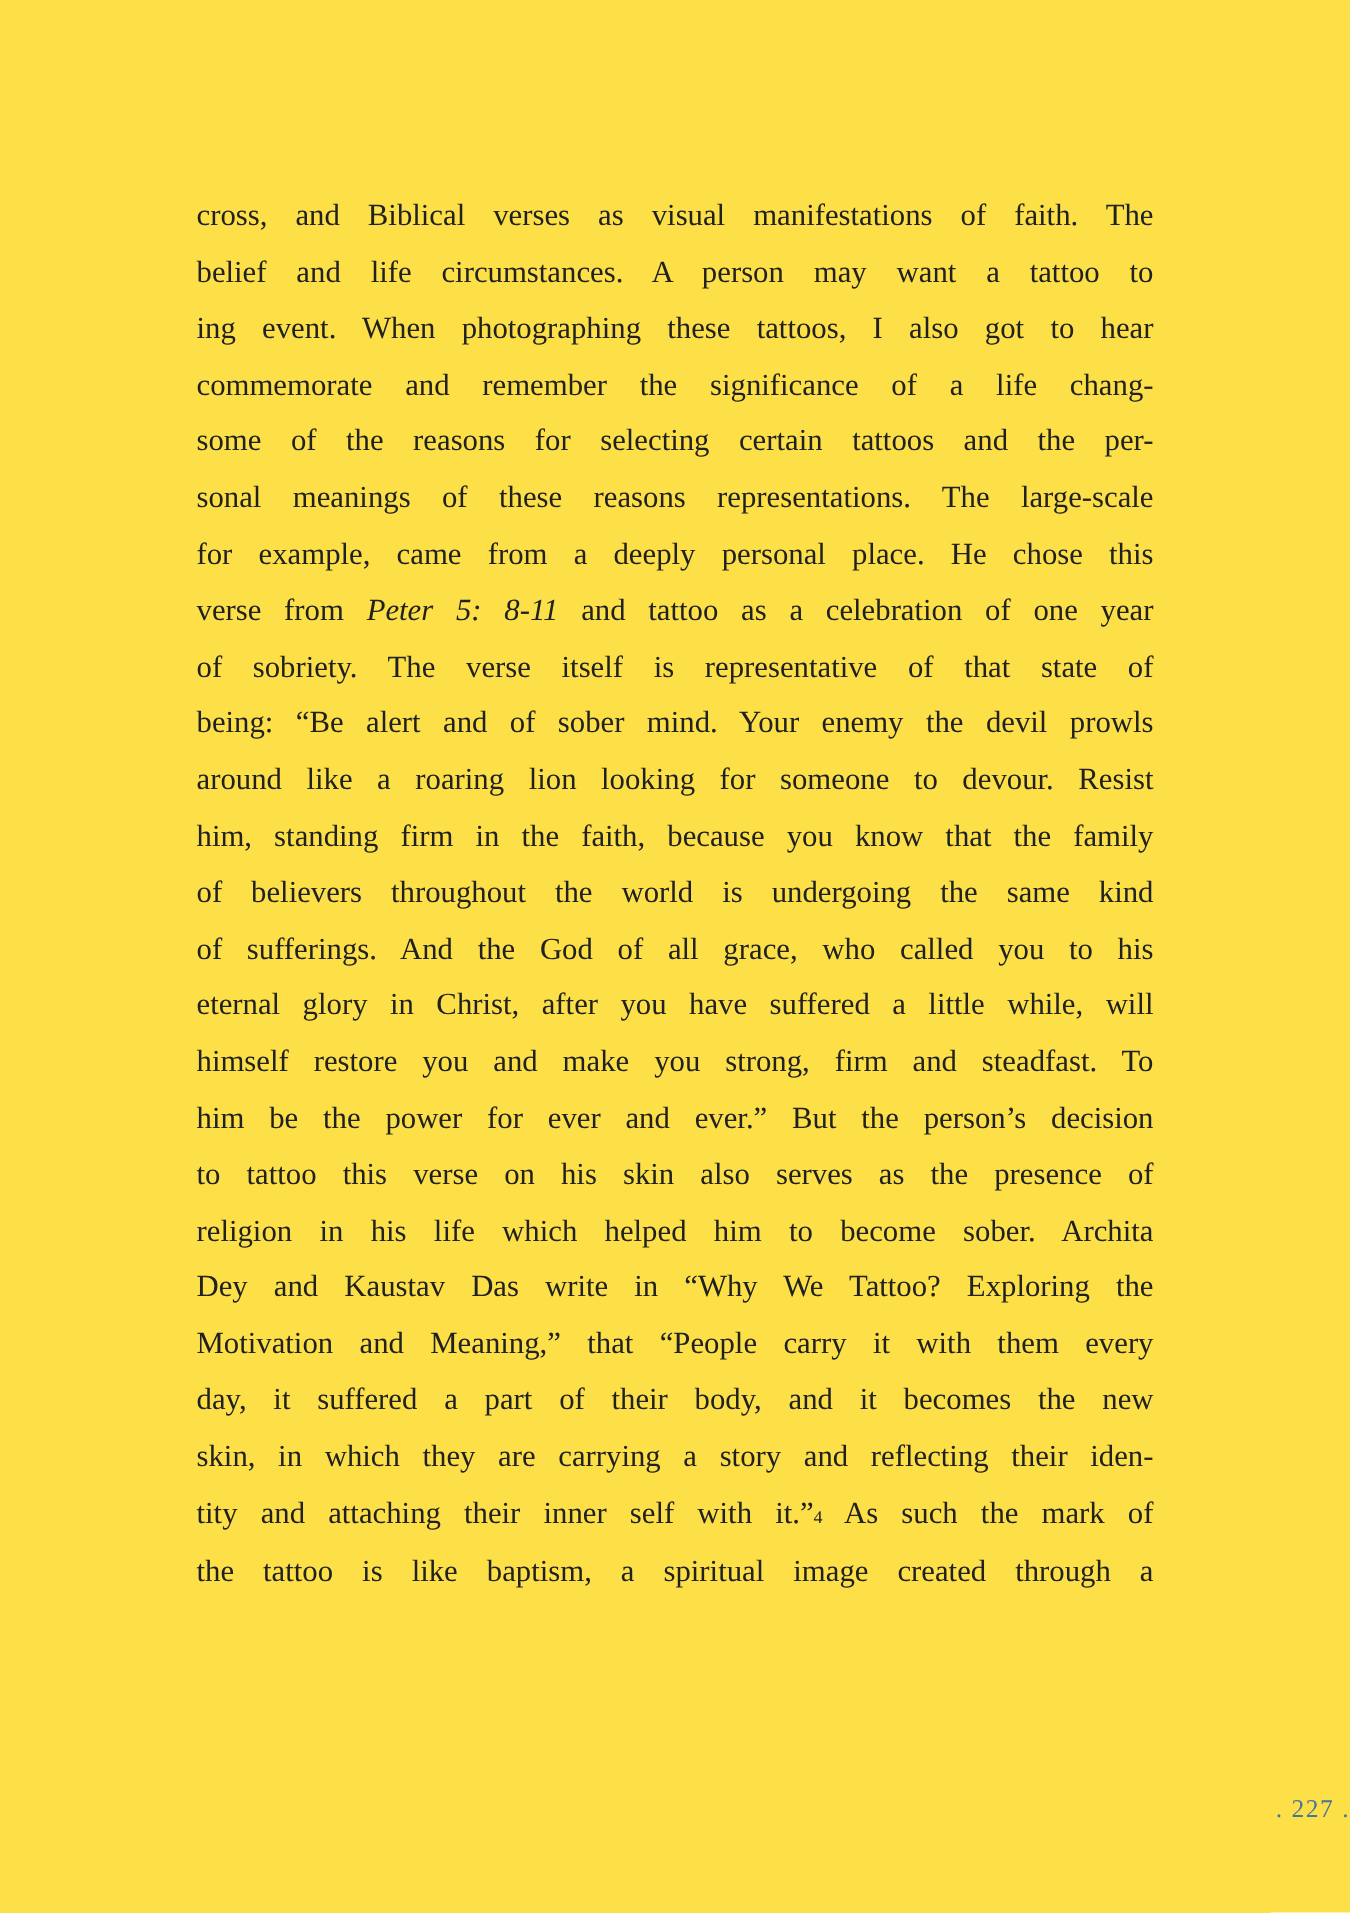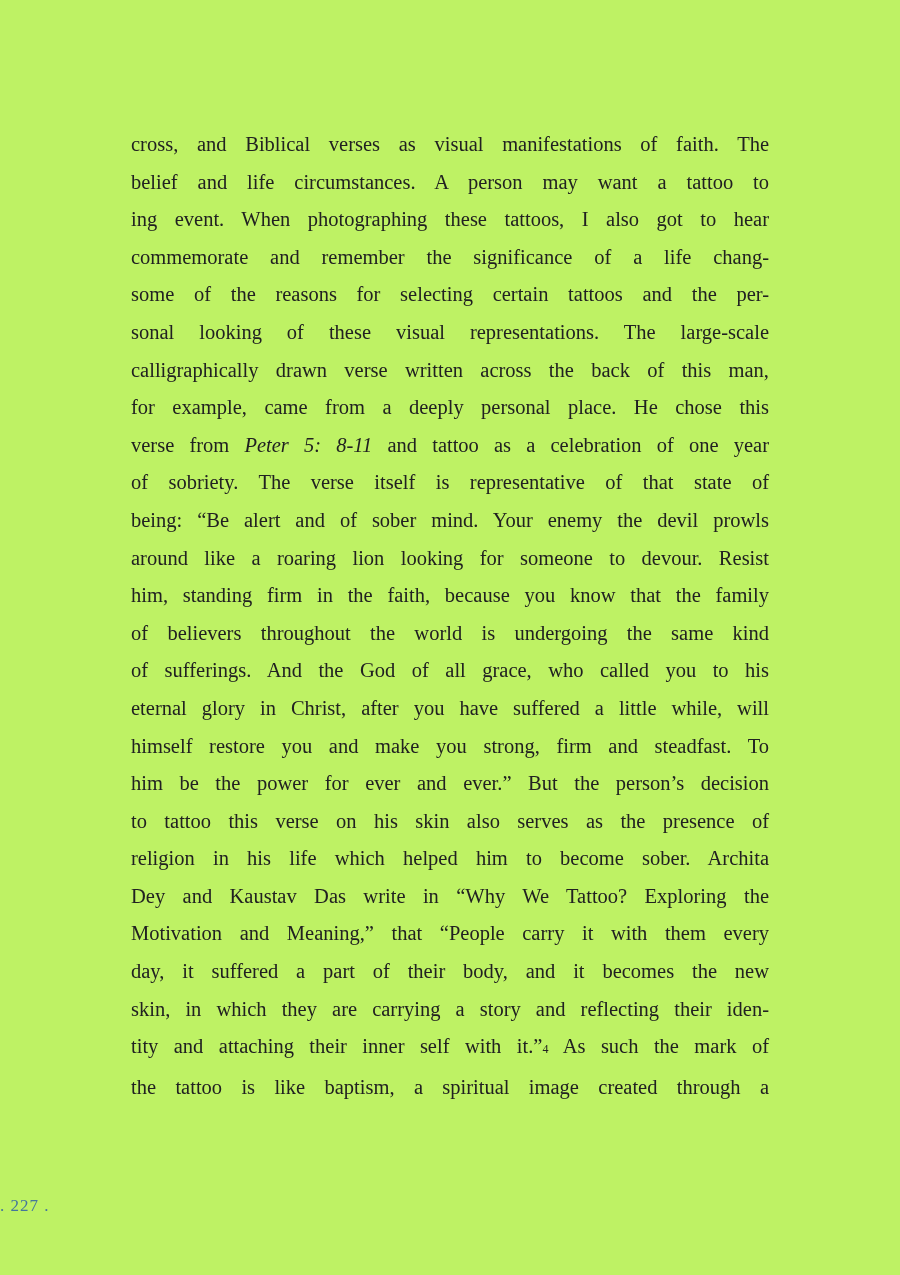--- a/index.html
+++ b/index.html
@@ -4,21 +4,21 @@
 <style>
   html, body {
     margin: 0;
     padding: 0;
     background: #ffffff;
   }
   .page {
     position: relative;
     width: 900px;
     height: 1275px;
-    background: #bef264;
+    background: #fde047;
     overflow: hidden;
     font-family: "Liberation Serif", "DejaVu Serif", serif;
   }
   .textblock {
     position: absolute;
     left: 131px;
     top: 126px;
     width: 638px;
     color: #212121;
     font-size: 20.5px;
@@ -34,38 +34,37 @@
   }
   .fnref {
     font-size: 12px;
     vertical-align: baseline;
   }
   .folio {
     position: absolute;
     left: 0;
     top: 1196px;
     width: 100%;
-    text-align: left;
+    text-align: right;
     font-size: 17px;
     letter-spacing: 1px;
     color: #45769c;
   }
 </style>
 </head>
 <body>
 
 <div class="page">
   <div class="textblock">
       <div class="line"><span>cross, and Biblical verses as visual manifestations of faith. The</span></div>
       <div class="line"><span>belief and life circumstances. A person may want a tattoo to</span></div>
       <div class="line"><span>ing event. When photographing these tattoos, I also got to hear</span></div>
       <div class="line"><span>commemorate and remember the significance of a life chang-</span></div>
       <div class="line"><span>some of the reasons for selecting certain tattoos and the per-</span></div>
-      <div class="line"><span>sonal looking of these visual representations. The large-scale</span></div>
-      <div class="line"><span>calligraphically drawn verse written across the back of this man,</span></div>
+      <div class="line"><span>sonal meanings of these reasons representations. The large-scale</span></div>
       <div class="line"><span>for example, came from a deeply personal place. He chose this</span></div>
       <div class="line"><span>verse from </span><span class="it">Peter 5: 8-11</span><span> and tattoo as a celebration of one year</span></div>
       <div class="line"><span>of sobriety. The verse itself is representative of that state of</span></div>
       <div class="line"><span>being: “Be alert and of sober mind. Your enemy the devil prowls</span></div>
       <div class="line"><span>around like a roaring lion looking for someone to devour. Resist</span></div>
       <div class="line"><span>him, standing firm in the faith, because you know that the family</span></div>
       <div class="line"><span>of believers throughout the world is undergoing the same kind</span></div>
       <div class="line"><span>of sufferings. And the God of all grace, who called you to his</span></div>
       <div class="line"><span>eternal glory in Christ, after you have suffered a little while, will</span></div>
       <div class="line"><span>himself restore you and make you strong, firm and steadfast. To</span></div>

